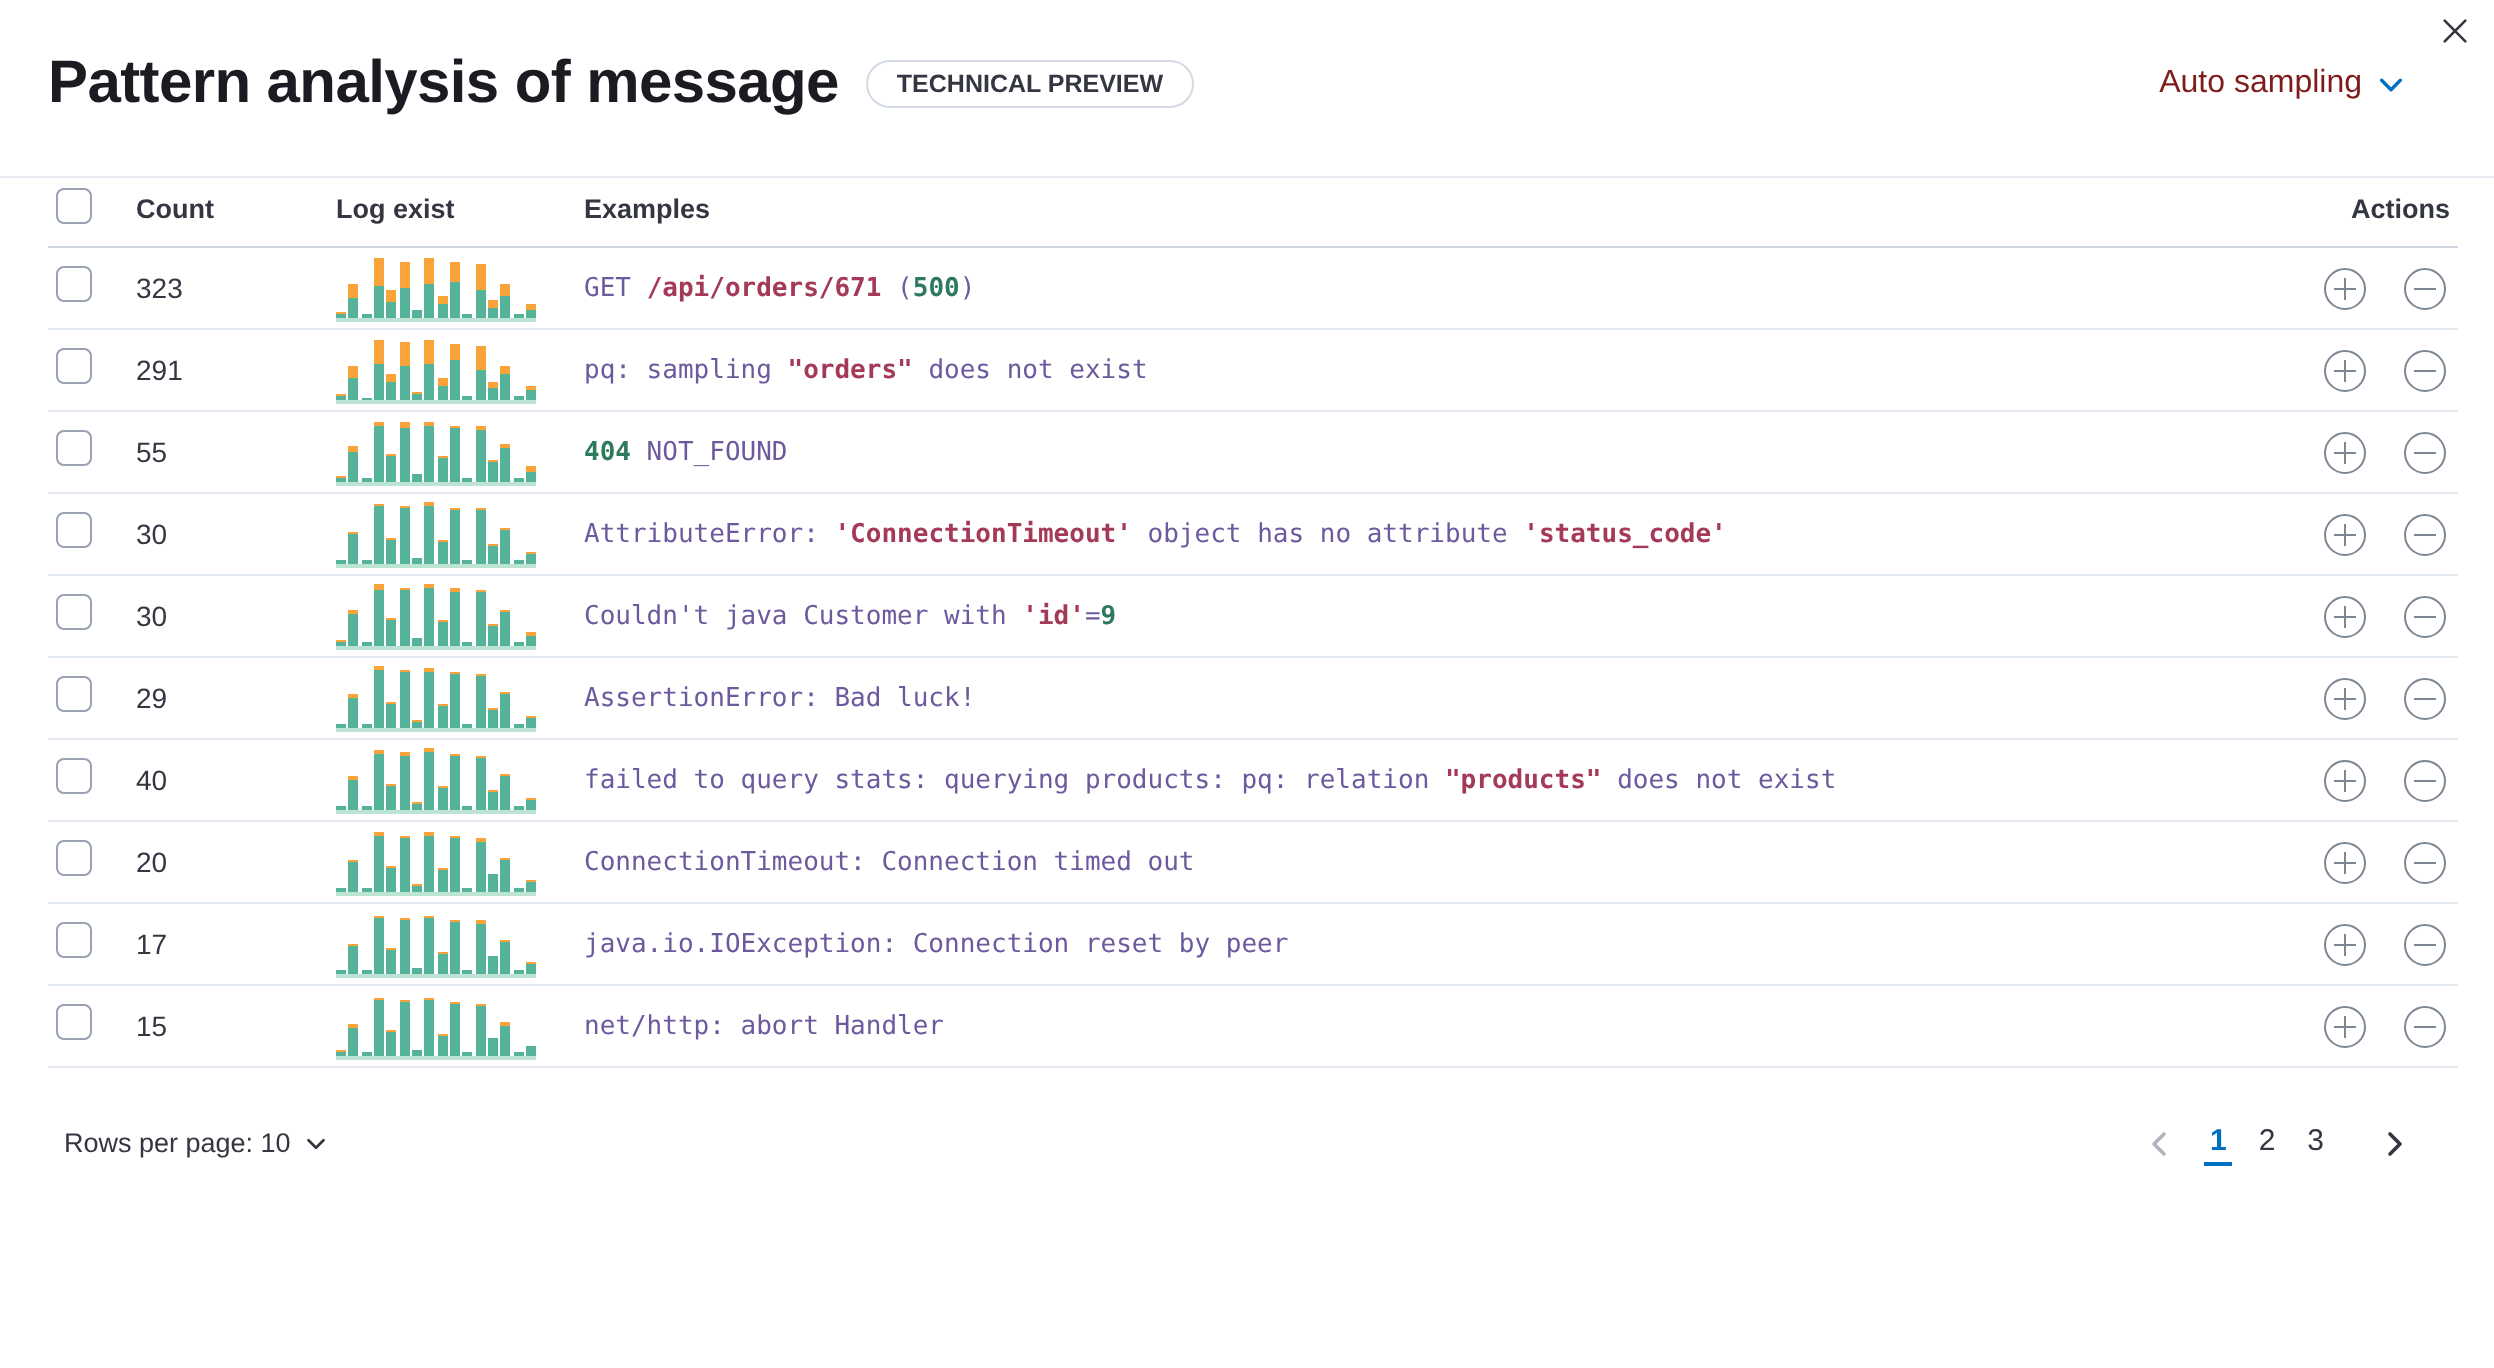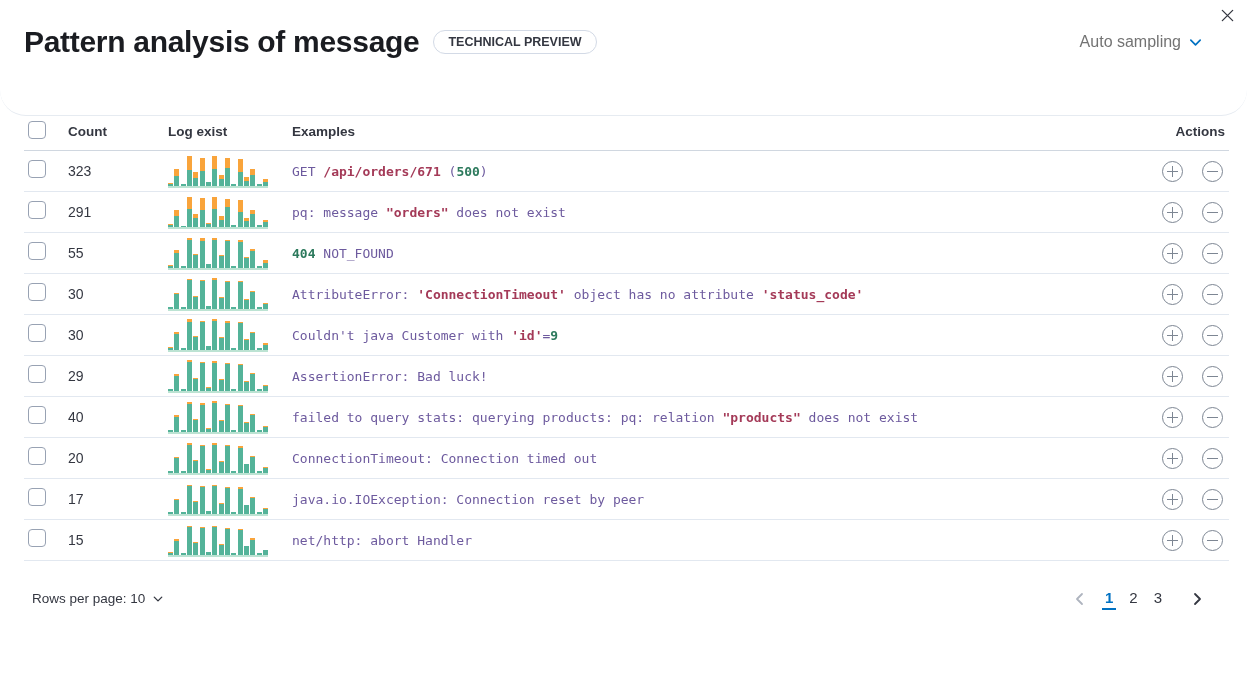--- a/index.html
+++ b/index.html
@@ -3,29 +3,29 @@
 <meta charset="utf-8">
 <style>
   * { box-sizing: border-box; }
   body {
     margin: 0; width: 1247px; height: 684px; background: #fff;
     font-family: "Liberation Sans", sans-serif; color: #343741; overflow: hidden;
   }
   .flyout { position: relative; width: 1247px; height: 684px; background: #fff; }
 
   
-  .flyout-header { position: relative; height: 116px; padding: 24px 24px 0; border-bottom: 1px solid #e6ebf1; border-radius: 26px; }
+  .flyout-header { position: relative; height: 89px; padding: 24px 24px 0; border-bottom: 1px solid #e6ebf1; }
   .title-row { display: flex; align-items: center; gap: 14px; }
   h1.page-title { margin: 0; font-size: 30px; line-height: 36px; font-weight: 700; color: #1a1c21; letter-spacing: -0.3px; }
   .badge {
     display: inline-block; border: 1px solid #d3dae6; border-radius: 14px; background: #fff;
     padding: 4px 14px; font-size: 12.5px; font-weight: 700; color: #343741; white-space: nowrap;
   }
   .sampling { position: absolute; right: 44px; top: 33px; display: flex; align-items: center; gap: 7px;
-    color: #737373; font-size: 16px; cursor: pointer; }
+    color: #7f1d1d; font-size: 16px; cursor: pointer; }
   .close-btn { position: absolute; right: 8px; top: 4px; width: 24px; height: 24px; border: 0; background: transparent;
     cursor: pointer; padding: 4px; }
 
   
   .content { padding: 0 18px 0 24px; }
   .patterns-found { font-size: 16px; color: #343741; margin: 40px 0 12px; }
 
   table.pattern-table { width: 100%; border-collapse: collapse; table-layout: fixed; }
   th { font-size: 13.5px; font-weight: 700; color: #343741; text-align: left; padding: 5px 0 8px; border-bottom: 1px solid #d0d7e0; }
   th.col-actions { text-align: right; padding-right: 4px; }
@@ -250,21 +250,21 @@
                 <div class="bar">
                   <div class="seg-orange" style="height: 0%;"></div>
                   <div class="seg-green" style="height: 4%;"></div>
                 </div>
                 <div class="bar">
                   <div class="seg-orange" style="height: 7%;"></div>
                   <div class="seg-green" style="height: 14%;"></div>
                 </div>
               </div>
             </td>
-            <td class="example"><span class="c-purple">pq: message </span><span class="c-red">"orders"</span><span class="c-purple"> does not exist</span></td>
+            <td class="example"><span class="c-purple">pq: sampling </span><span class="c-red">"orders"</span><span class="c-purple"> does not exist</span></td>
             <td class="actions-cell"><span class="icon-circle icon-plus"></span><span class="icon-circle icon-minus"></span></td>
           </tr>
           <tr>
             <td><span class="checkbox"></span></td>
             <td class="count-cell">55</td>
             <td>
               <div class="spark">
                 <div class="baseline"></div>
                 <div class="bar">
                   <div class="seg-orange" style="height: 2%;"></div>

